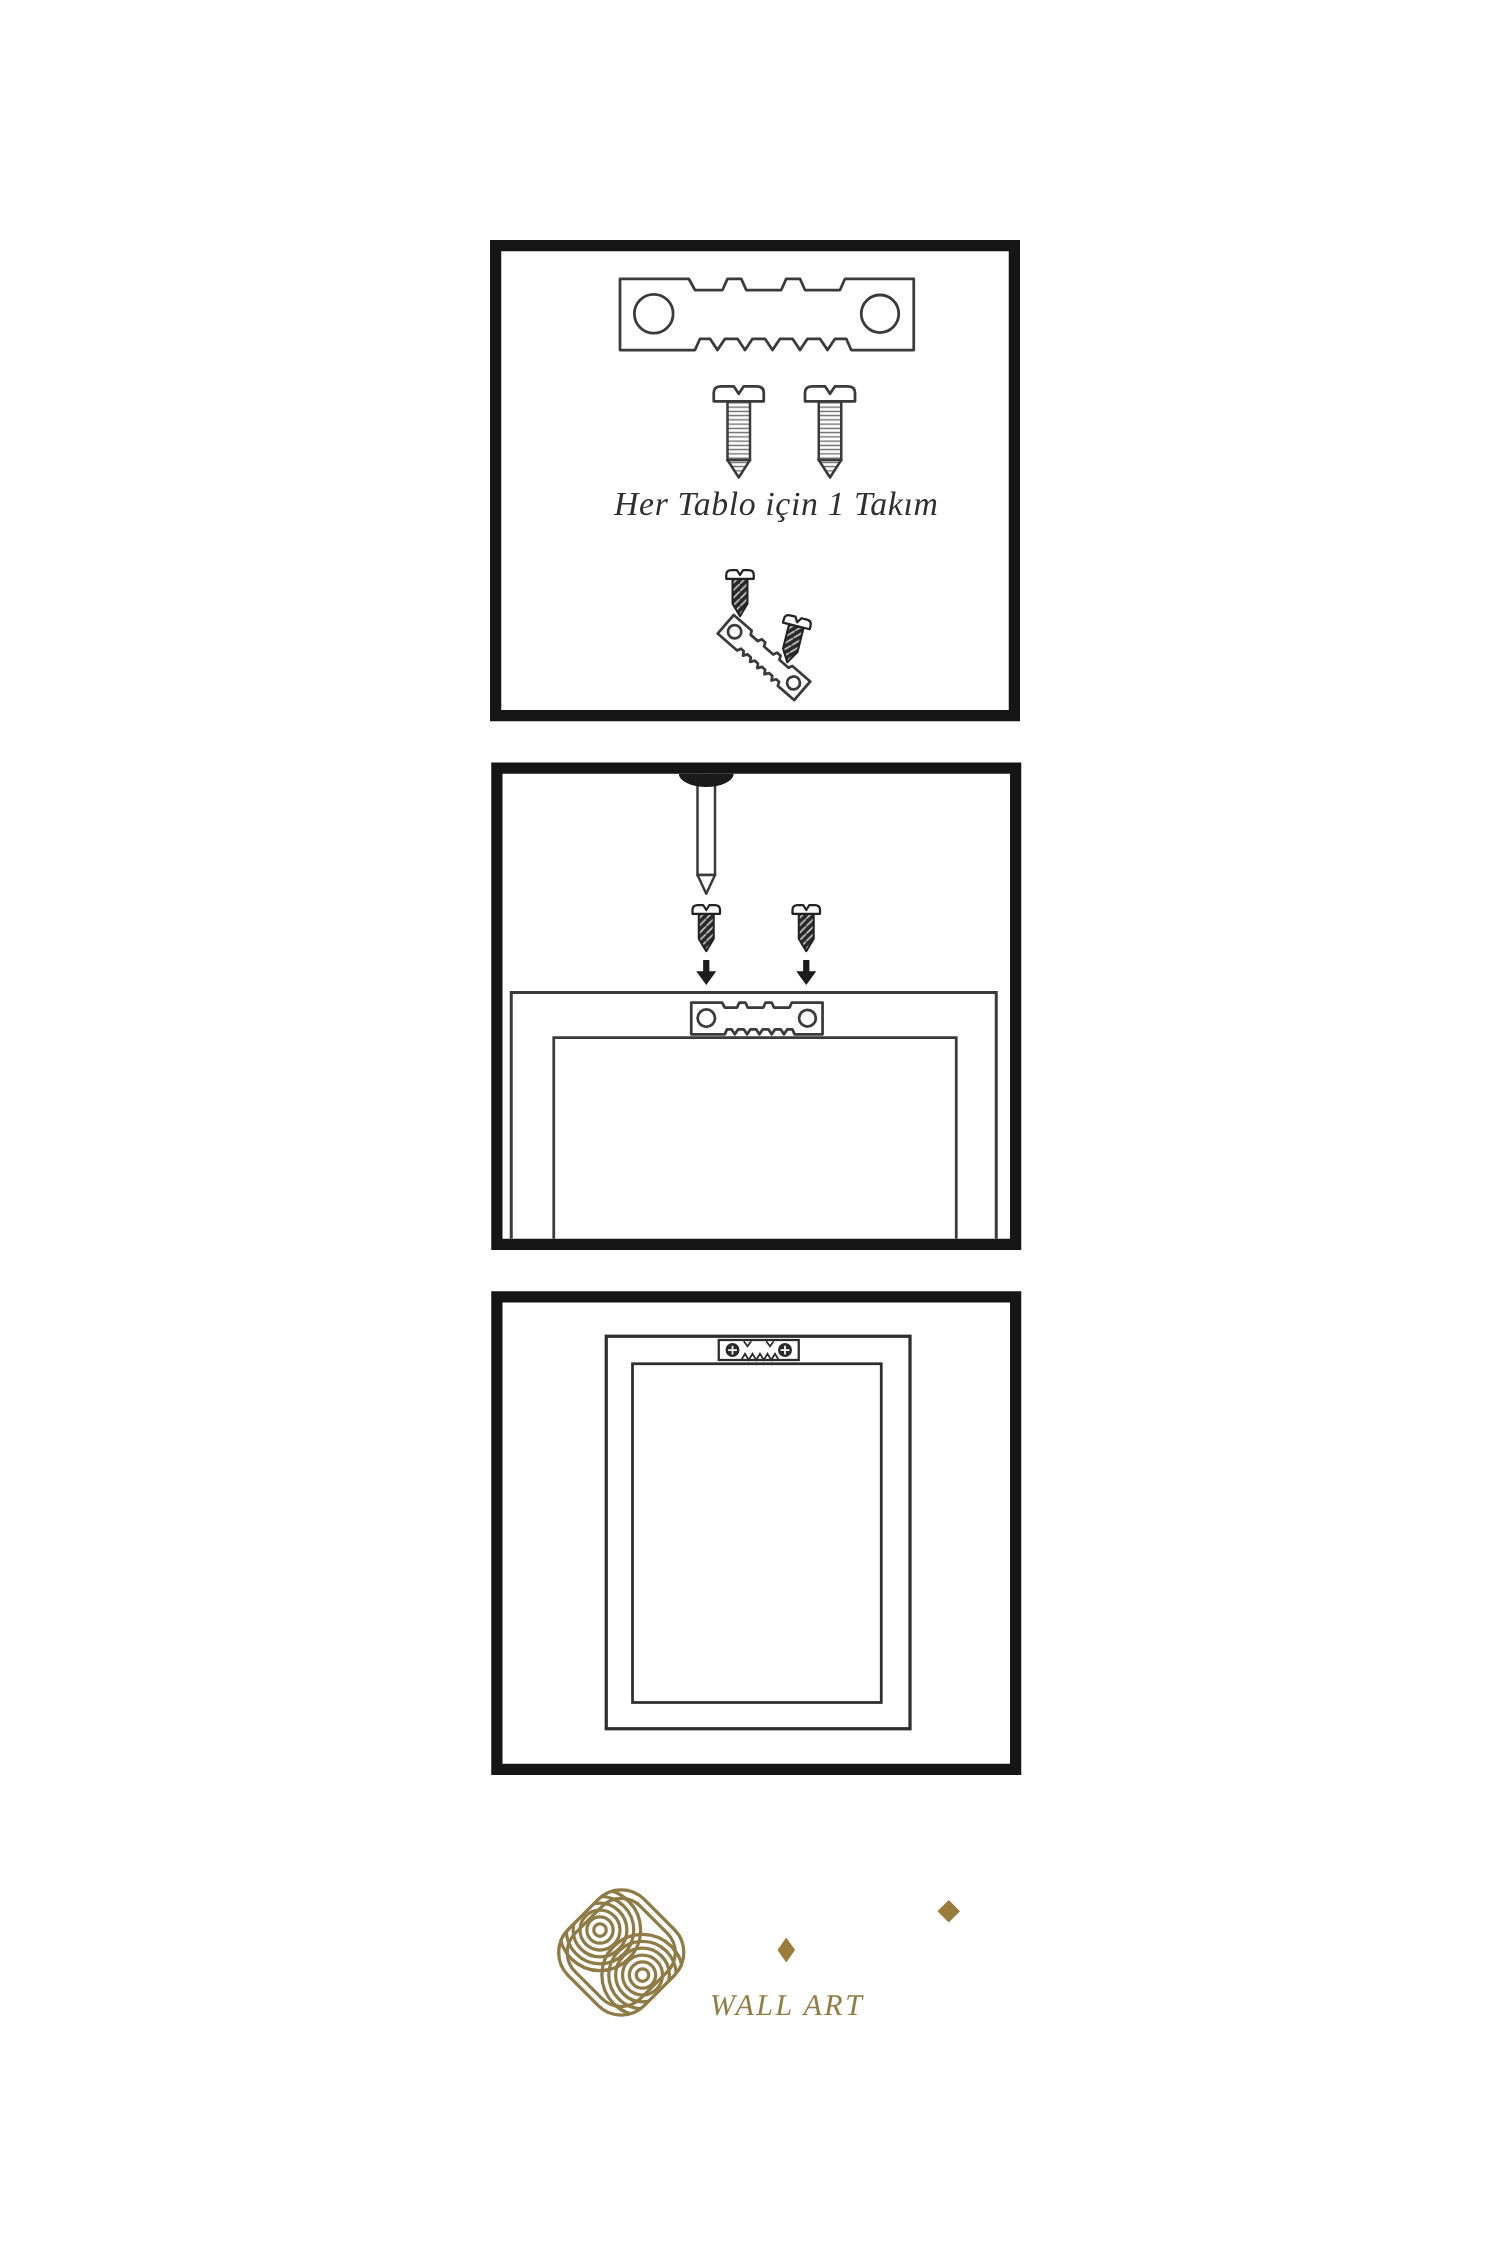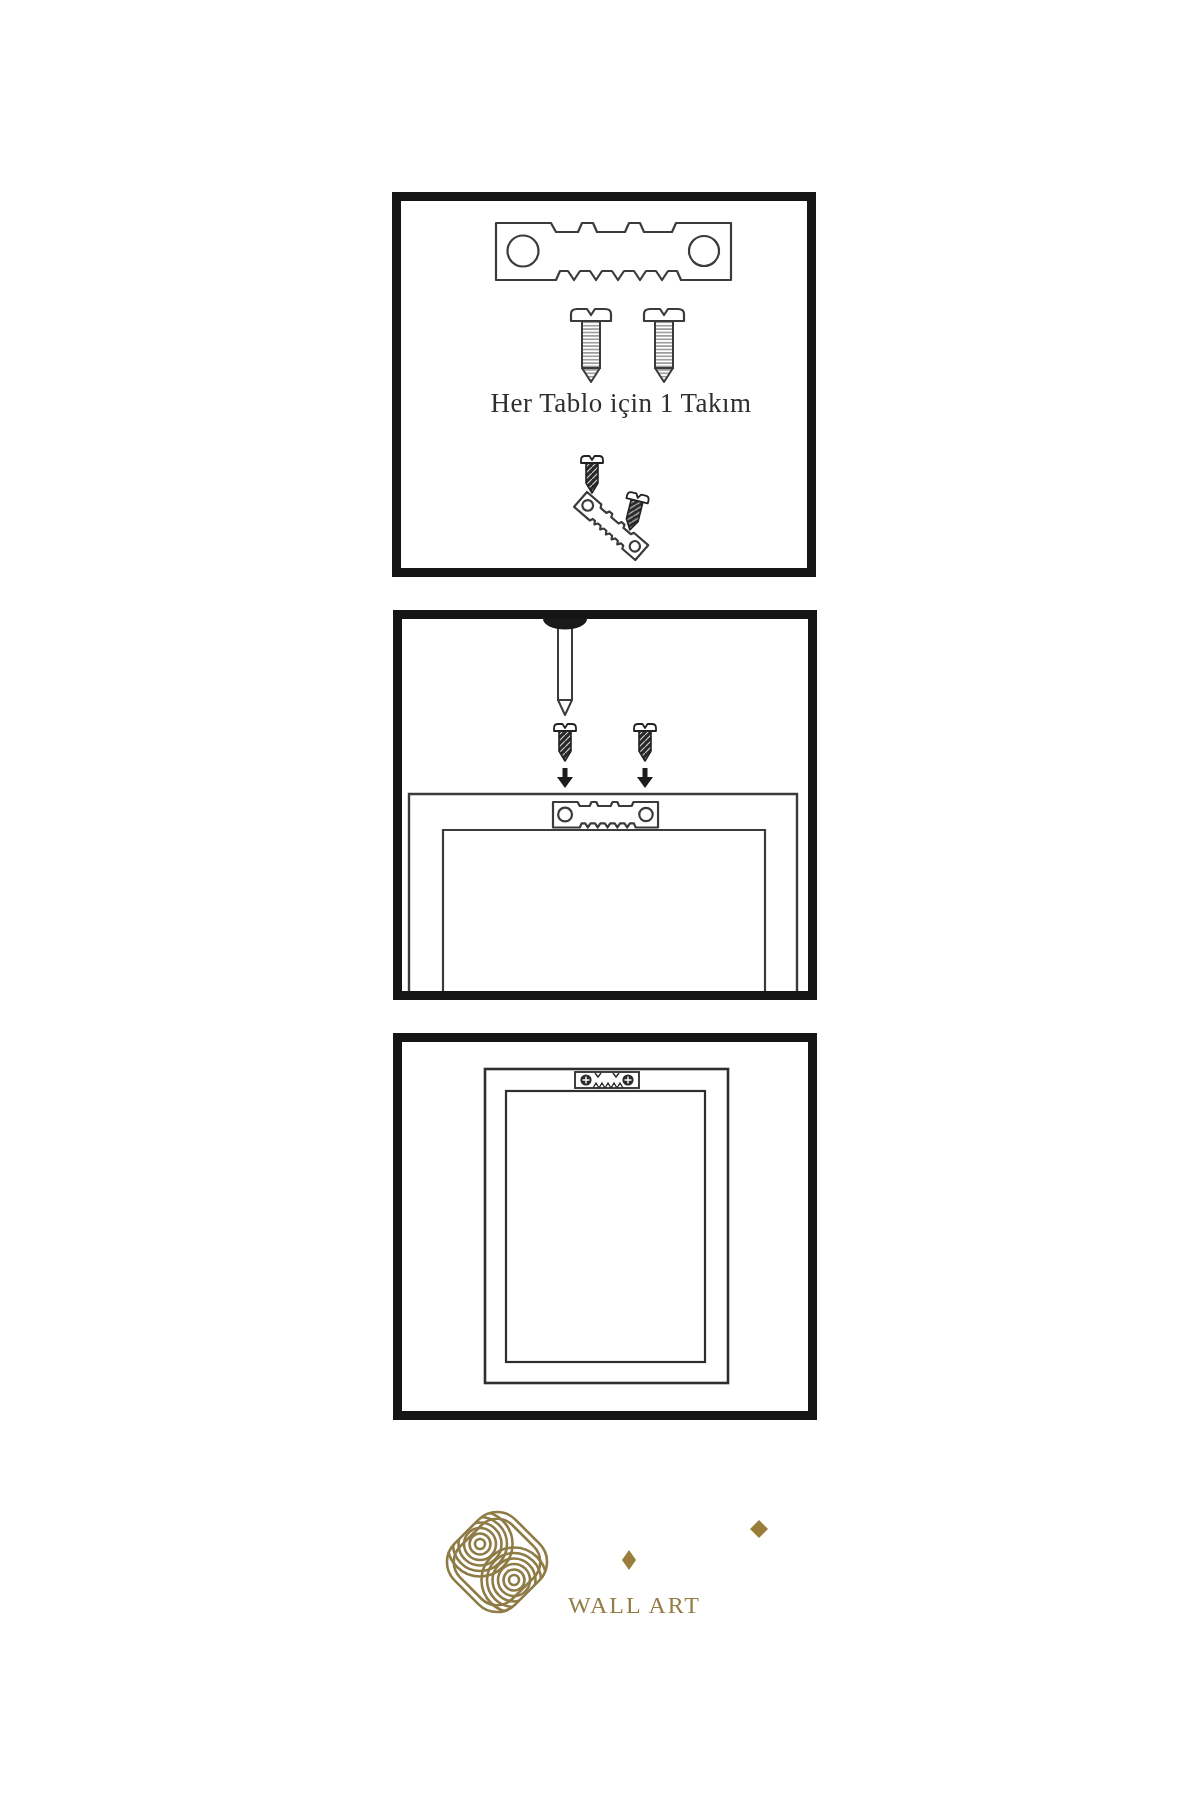--- a/index.html
+++ b/index.html
@@ -1,17 +1,17 @@
 <!DOCTYPE html>
 <html><head>
 <meta charset="utf-8">
 <style>
   html,body{margin:0;padding:0;background:#ffffff;}
   .canvas{position:relative;width:1072px;height:1800px;background:#ffffff;overflow:hidden;
-          font-family:"Liberation Serif", serif;}
+          font-family:"Liberation Serif", serif;font-style:italic;}
   .panel{position:absolute;box-sizing:border-box;border:9px solid #151515;background:#ffffff;}
   #panel-kit{left:392px;top:192px;width:424px;height:385px;}
   #panel-install{left:393px;top:610px;width:424px;height:390px;}
   #panel-result{left:393px;top:1033px;width:424px;height:387px;}
   .panel svg{display:block;}
   .caption{position:absolute;left:418px;top:388px;width:406px;height:34px;
            text-align:center;font-size:27px;letter-spacing:0.5px;color:#2f2f2f;
            font-family:"Liberation Serif", serif;white-space:nowrap;}
   .logo-knot{position:absolute;left:435px;top:1498px;width:124px;height:128px;}
   .brand-name{position:absolute;left:566px;top:1497px;font-size:102px;line-height:1;

